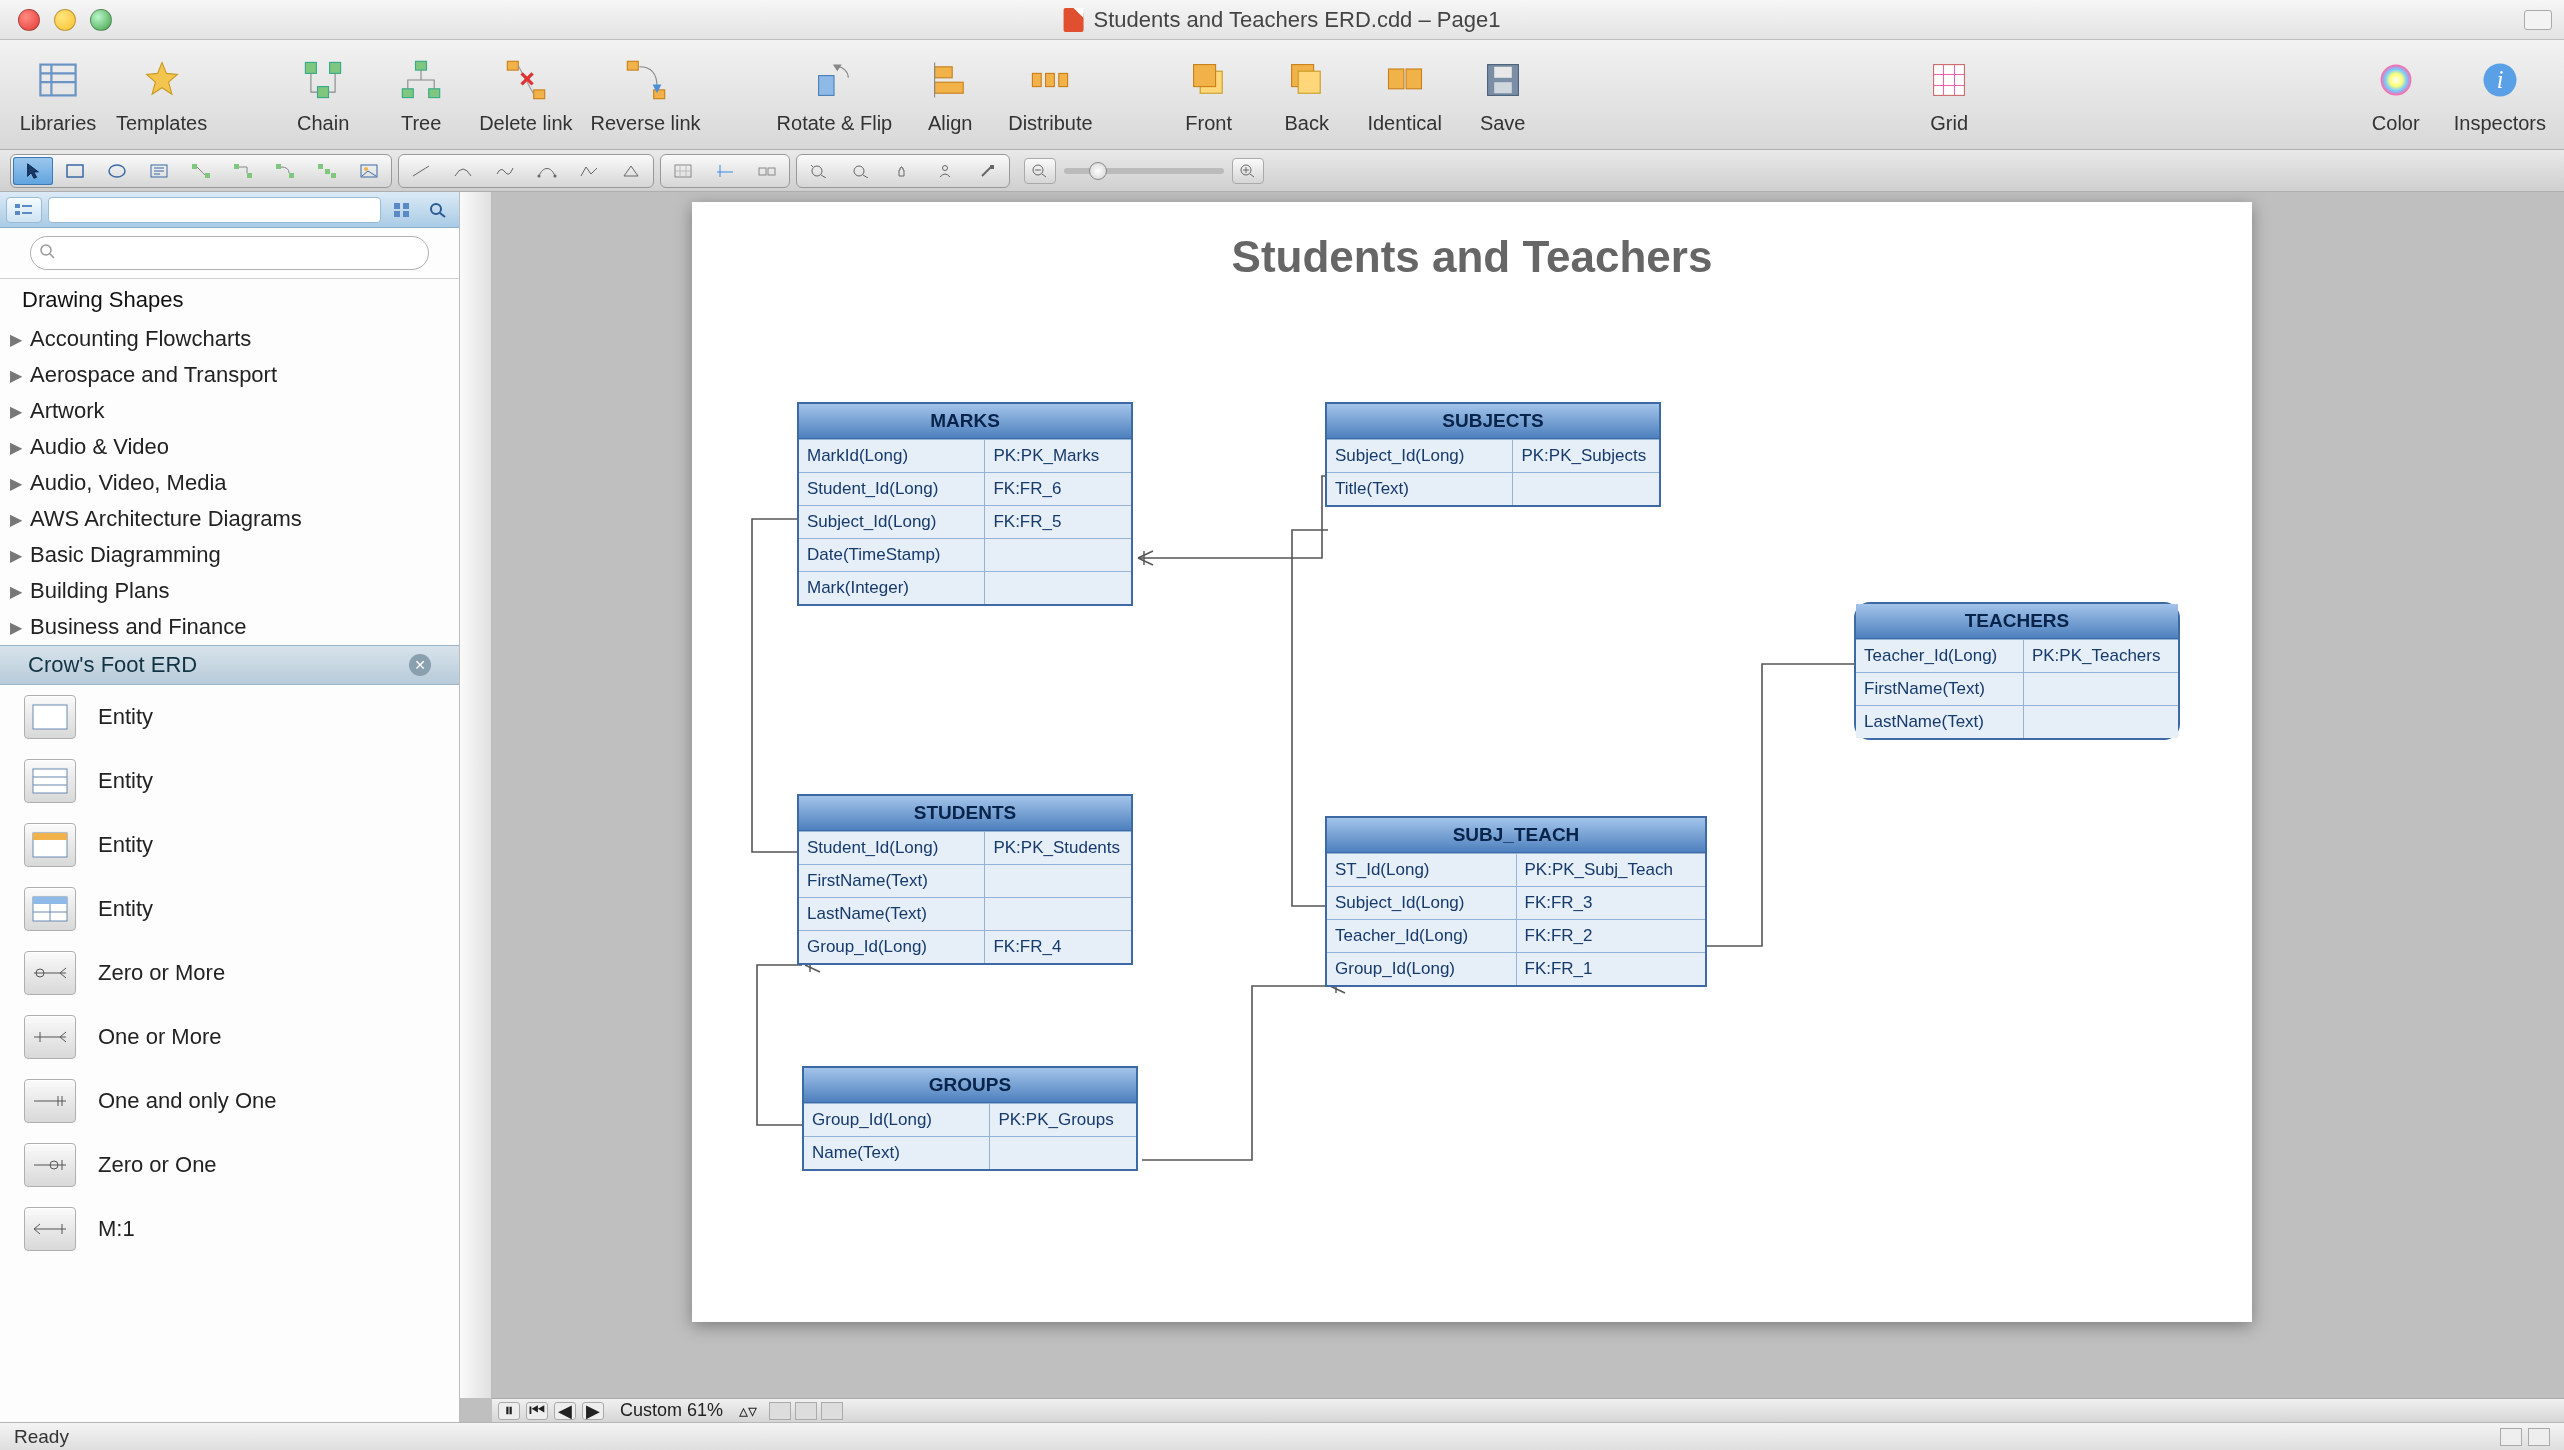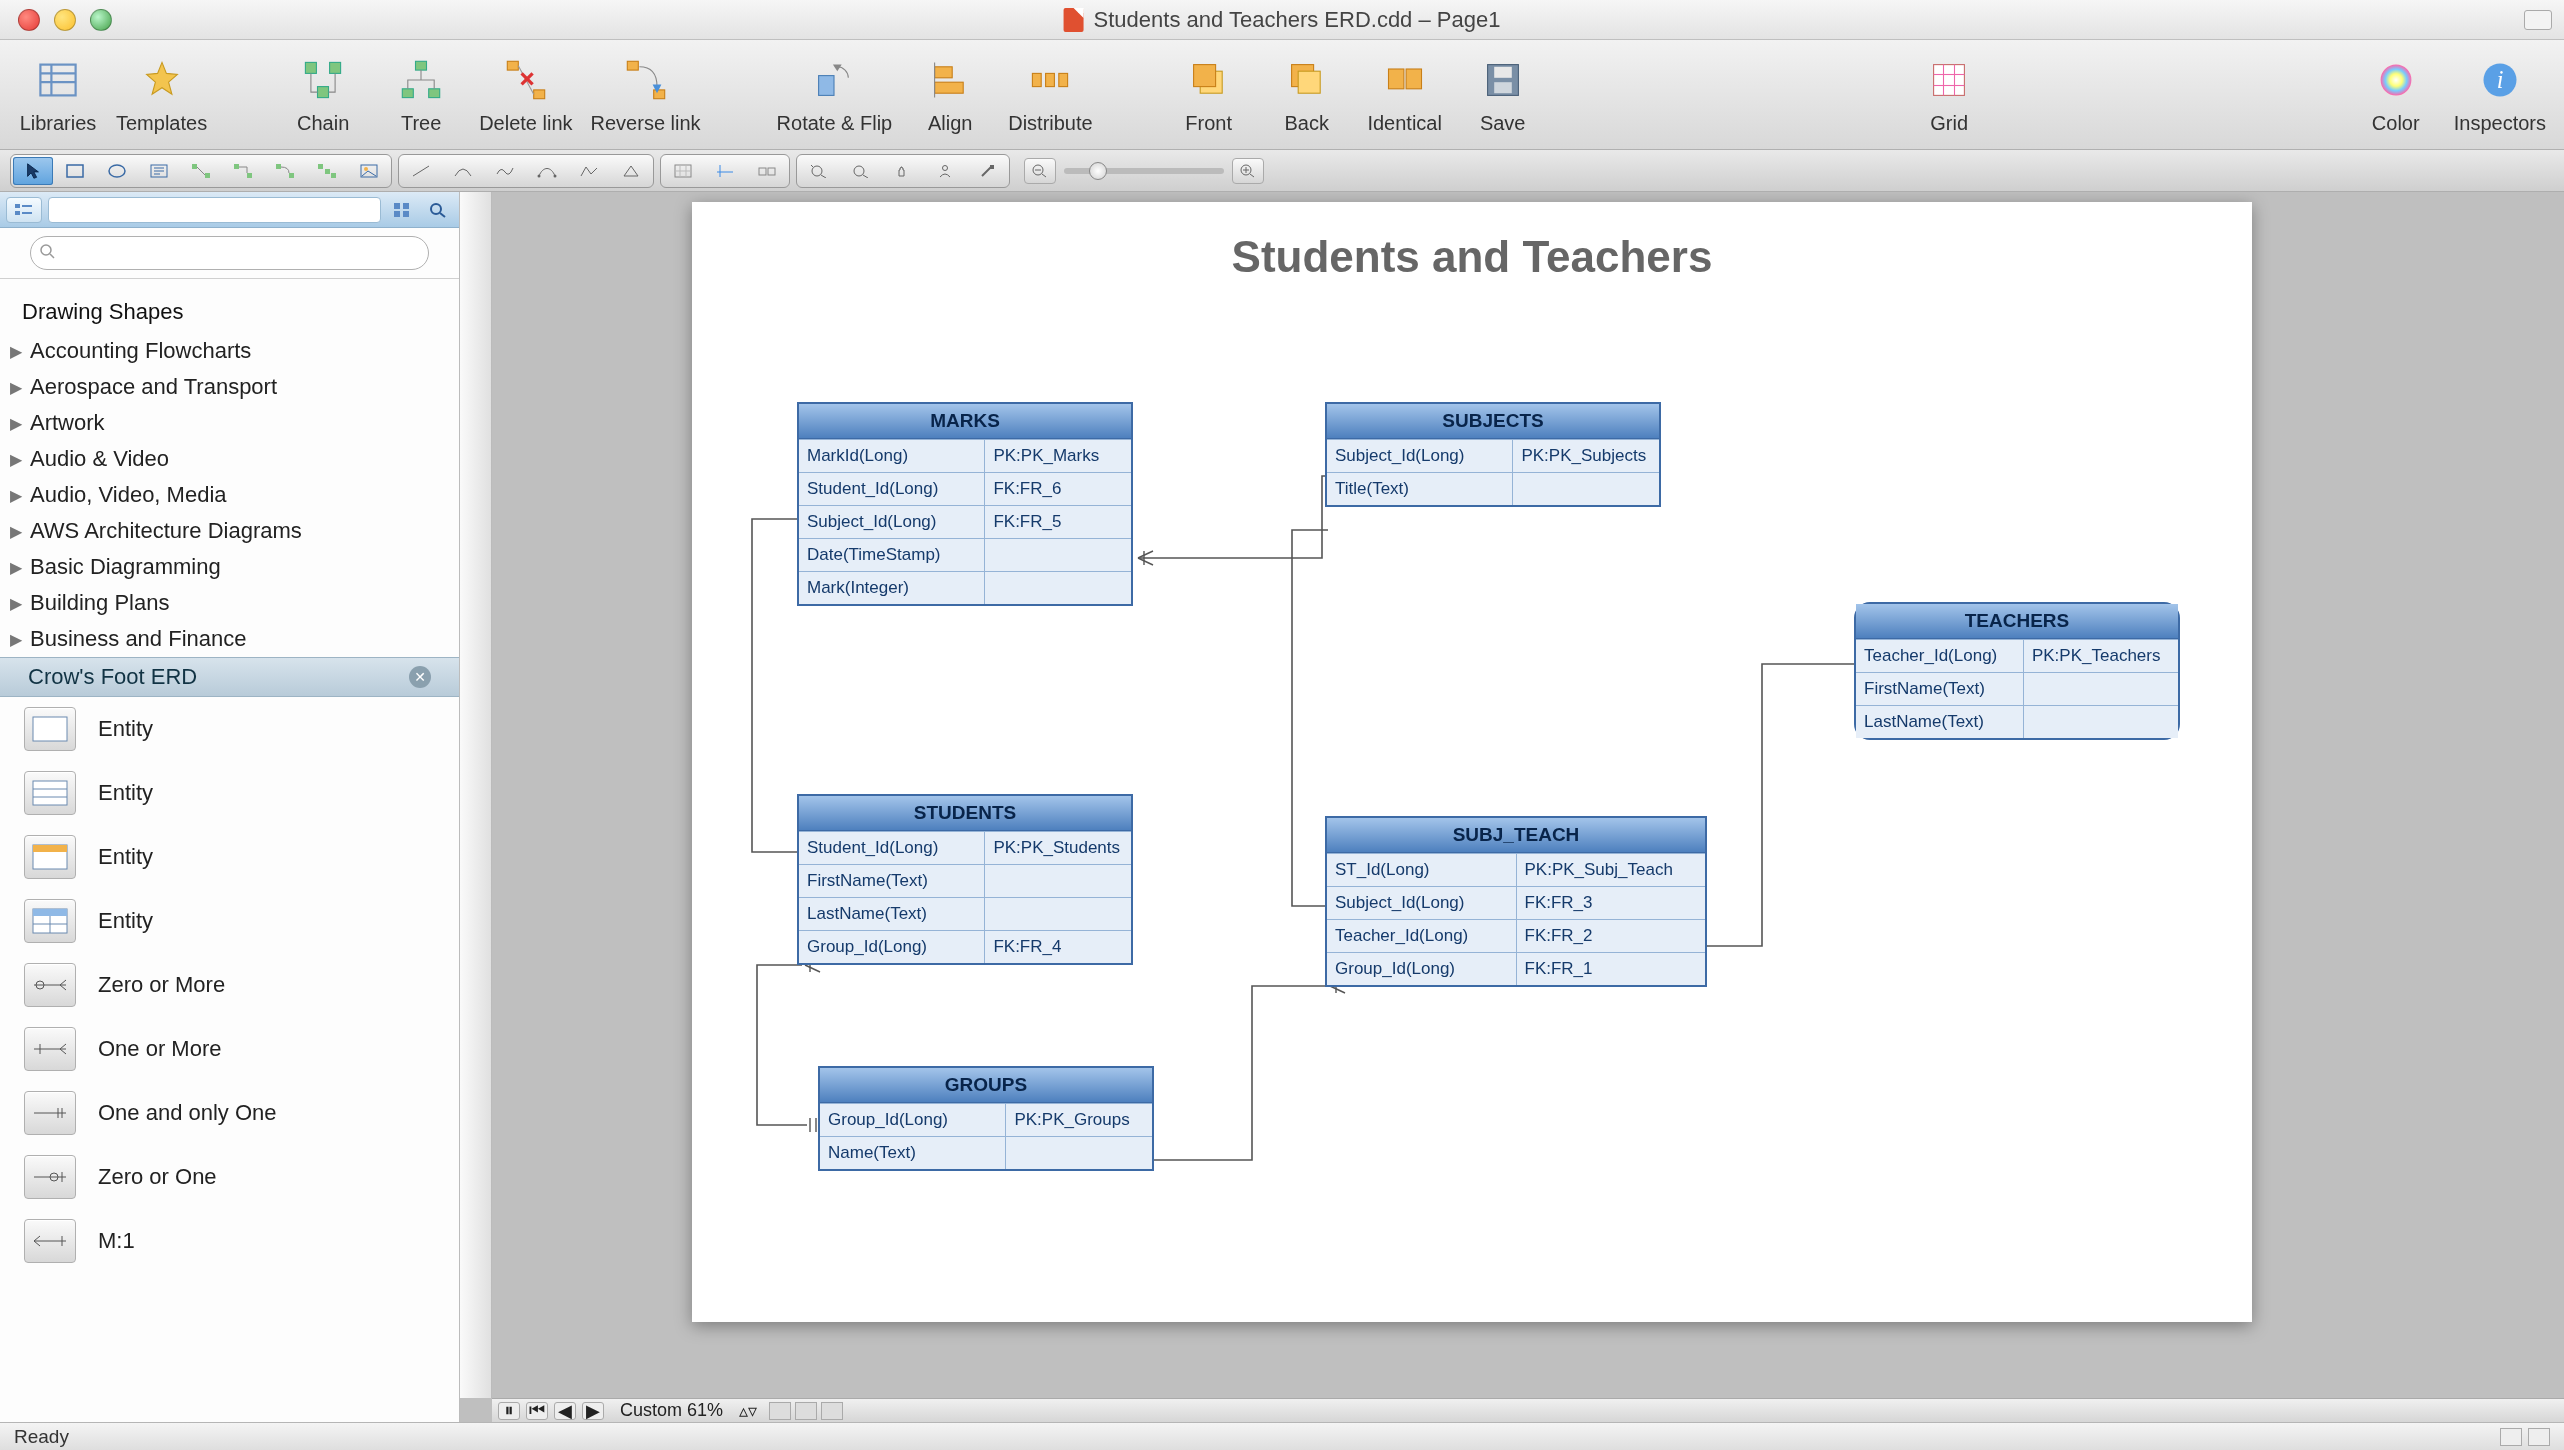--- a/index.html
+++ b/index.html
@@ -38,21 +38,21 @@
 .side-tabs { height: 36px; background: linear-gradient(#dceaf6,#a9cbe6); border-bottom: 1px solid #8fb1cc; display: flex; align-items: center; padding: 0 6px; gap: 6px; }
 .side-tabs .tabbtn { width: 36px; height: 26px; background: linear-gradient(#f5fbff,#cfe3f2); border: 1px solid #9abbd4; border-radius: 4px; display:flex; align-items:center; justify-content:center; }
 .side-tabs input { flex: 1; height: 26px; border: 1px solid #9abbd4; border-radius: 4px; background: #fff; padding: 0 6px; }
 .side-tabs .iconbtn { width: 30px; height: 26px; display: flex; align-items: center; justify-content: center; }
 .side-search { padding: 8px 30px; border-bottom: 1px solid #d0d0d0; }
 .side-search input { width: 100%; height: 34px; border: 1px solid #b0b0b0; border-radius: 17px; padding: 0 30px 0 32px; background: #fff; }
 .searchwrap { position: relative; }
 .searchwrap .mag { position: absolute; left: 10px; top: 8px; color: #888; }
 
 .treelist { overflow: auto; }
-.treehdr { padding: 8px 22px; font-size: 22px; color: #111; margin-top: 12px; }
+.treehdr { padding: 8px 22px; font-size: 22px; color: #111; }
 .treeitem { padding: 5px 10px 5px 10px; font-size: 22px; color: #222; display: flex; align-items: center; gap: 4px; cursor: pointer; }
 .treeitem .tri { color: #777; font-size: 16px; width: 16px; }
 
 .activecat { background: linear-gradient(#d7e3ec,#b8cbd9); padding: 6px 28px; font-size: 22px; color: #134; display: flex; align-items: center; justify-content: space-between; border-top: 1px solid #9db4c4; border-bottom: 1px solid #9db4c4; }
 .activecat .x { width: 22px; height: 22px; border-radius: 50%; background: #8aa0ae; color: #fff; display: flex; align-items: center; justify-content: center; font-size: 14px; }
 
 .shapes { flex: 1; overflow: auto; }
 .shaperow { display: flex; align-items: center; gap: 22px; padding: 10px 24px; cursor: grab; }
 .shapeic { width: 52px; height: 44px; background: linear-gradient(#fafafa,#d8d8d8); border: 1px solid #b0b0b0; border-radius: 4px; display: flex; align-items: center; justify-content: center; box-shadow: inset 0 1px 0 #fff; }
 .shapelbl { font-size: 22px; }
@@ -809,21 +809,21 @@
                       <td style="width:52%">FirstName(Text)</td>
                       <td></td>
                     </tr>
                     <tr>
                       <td style="width:52%">LastName(Text)</td>
                       <td></td>
                     </tr>
                   </tbody>
                 </table>
               </div>
-            <div id="ent-groups" class="ent" style="left:110px; top:864px; width:336px;margin-left:16px;">
+            <div id="ent-groups" class="ent" style="left:110px; top:864px; width:336px;">
                 <div class="ehdr">GROUPS</div>
                 <table>
                   <tbody>
                     <tr>
                       <td style="width:56%">Group_Id(Long)</td>
                       <td>PK:PK_Groups</td>
                     </tr>
                     <tr>
                       <td style="width:56%">Name(Text)</td>
                       <td></td>

